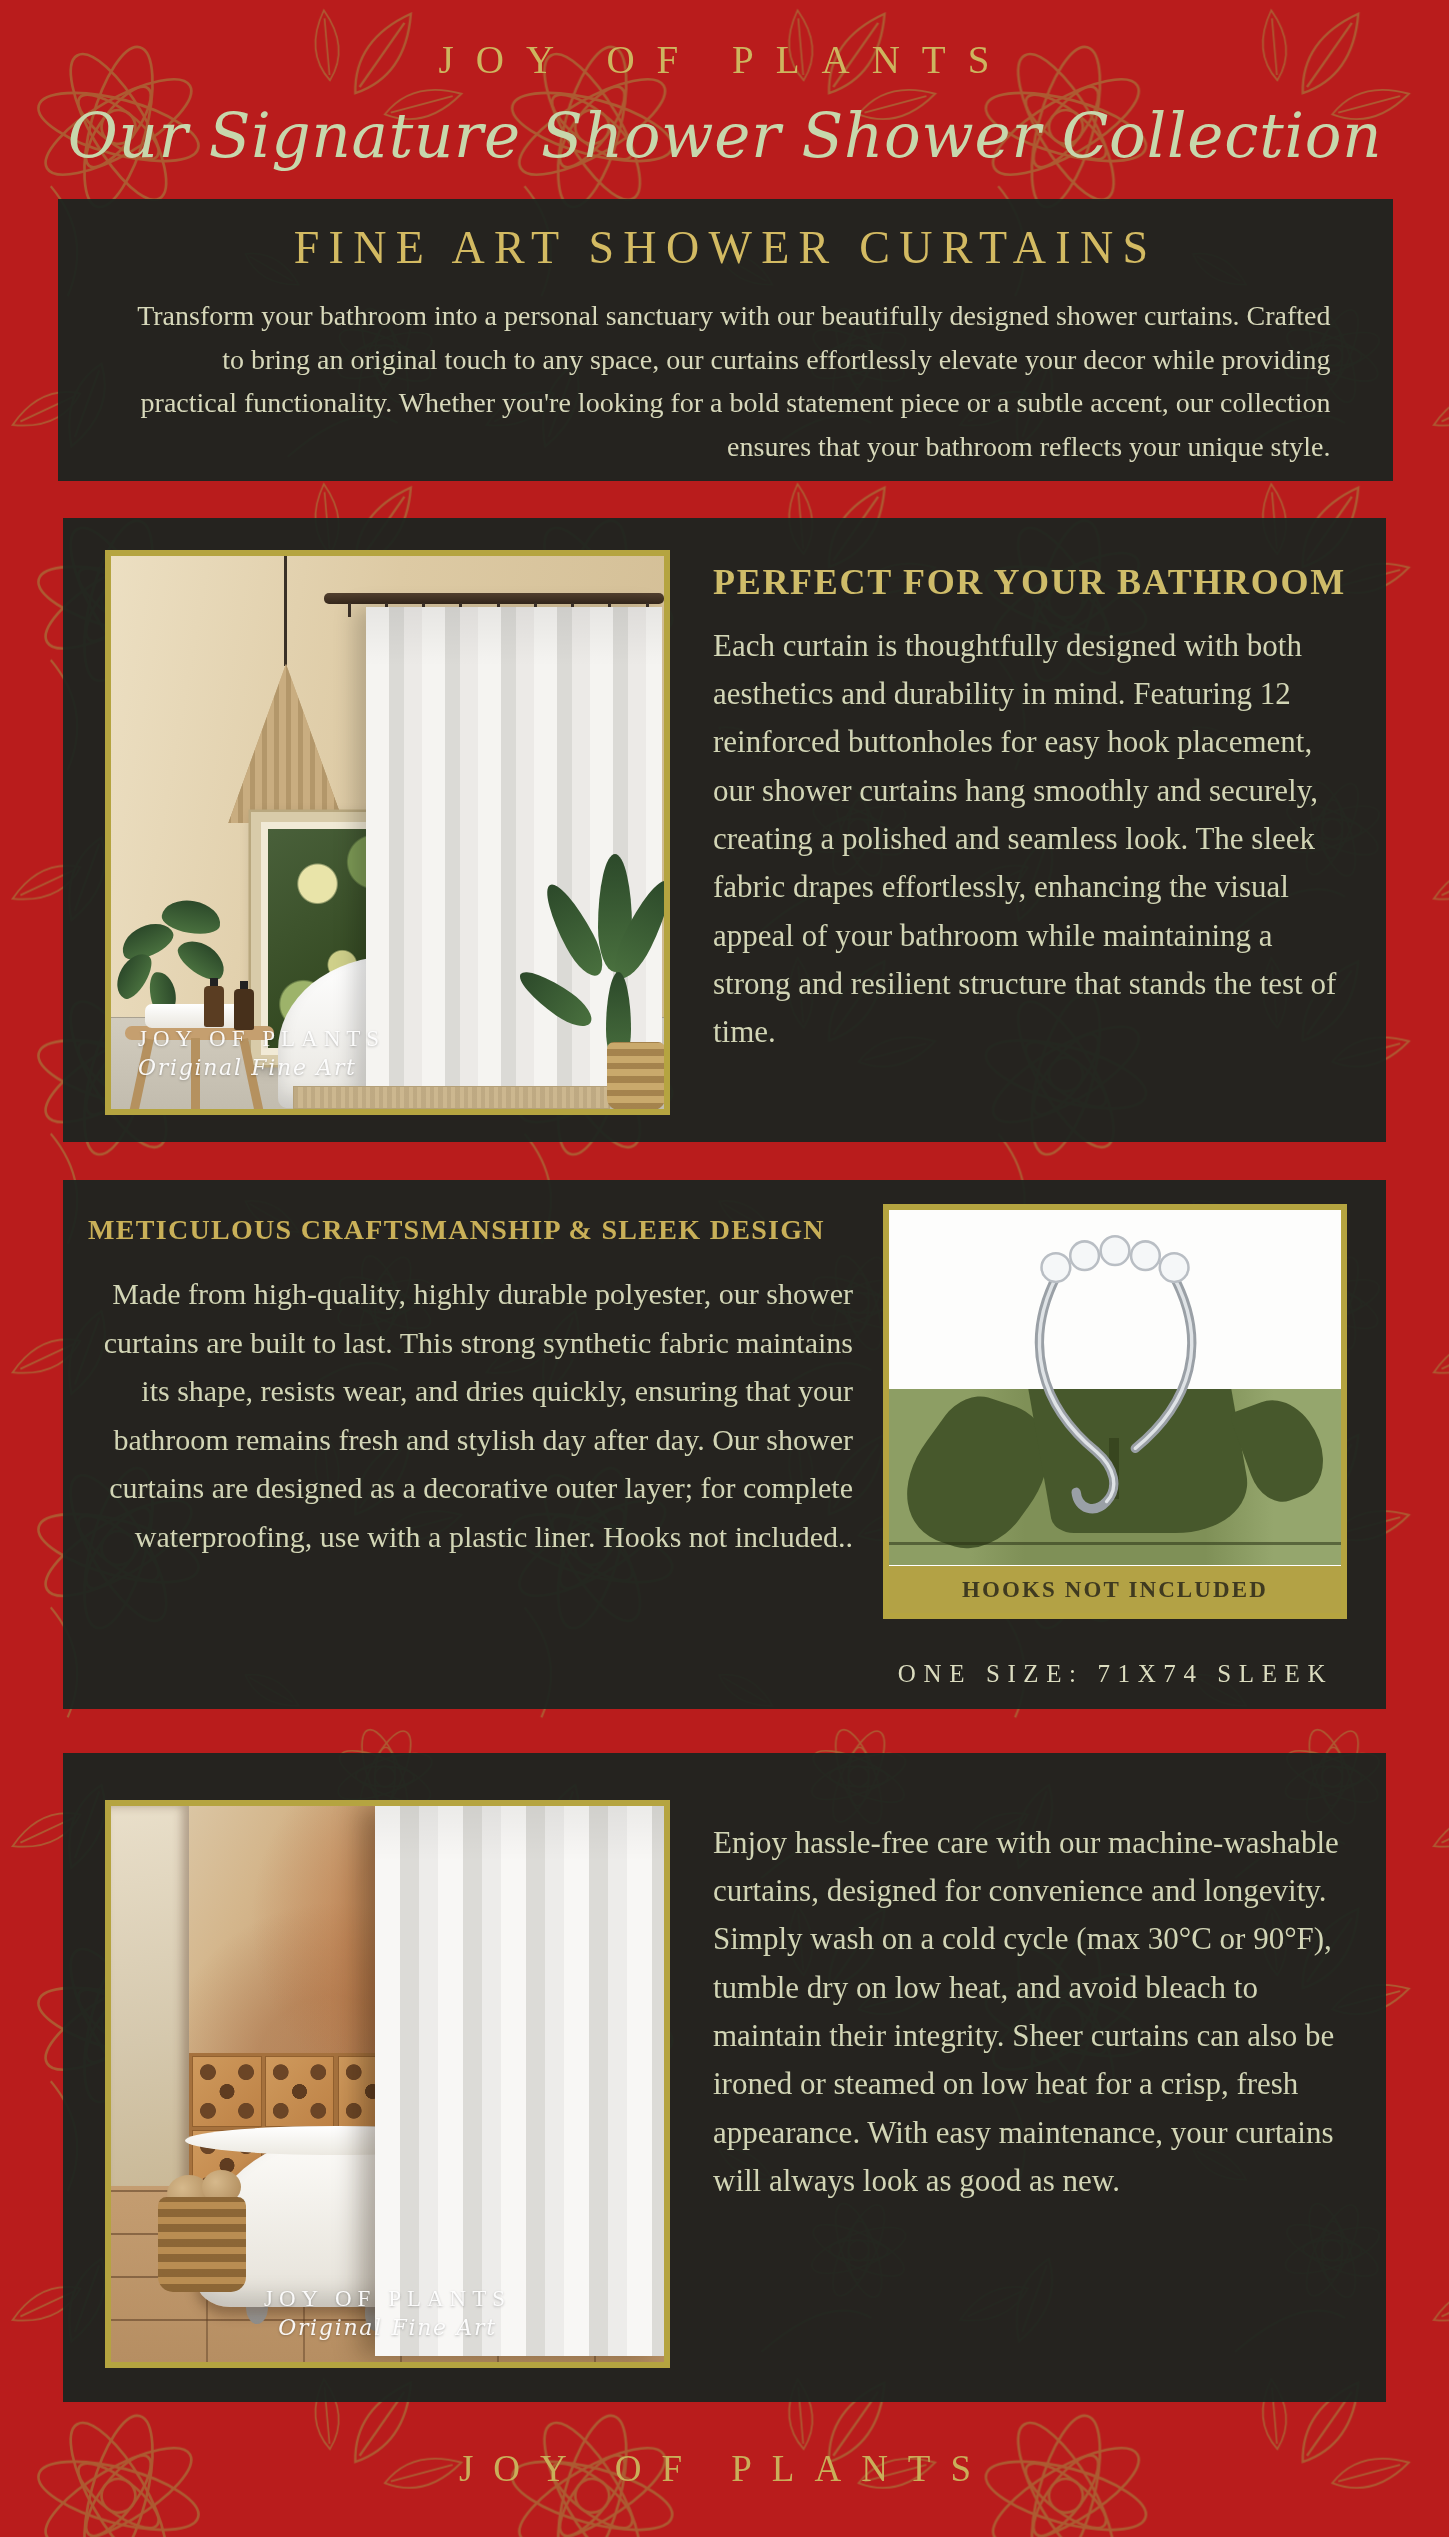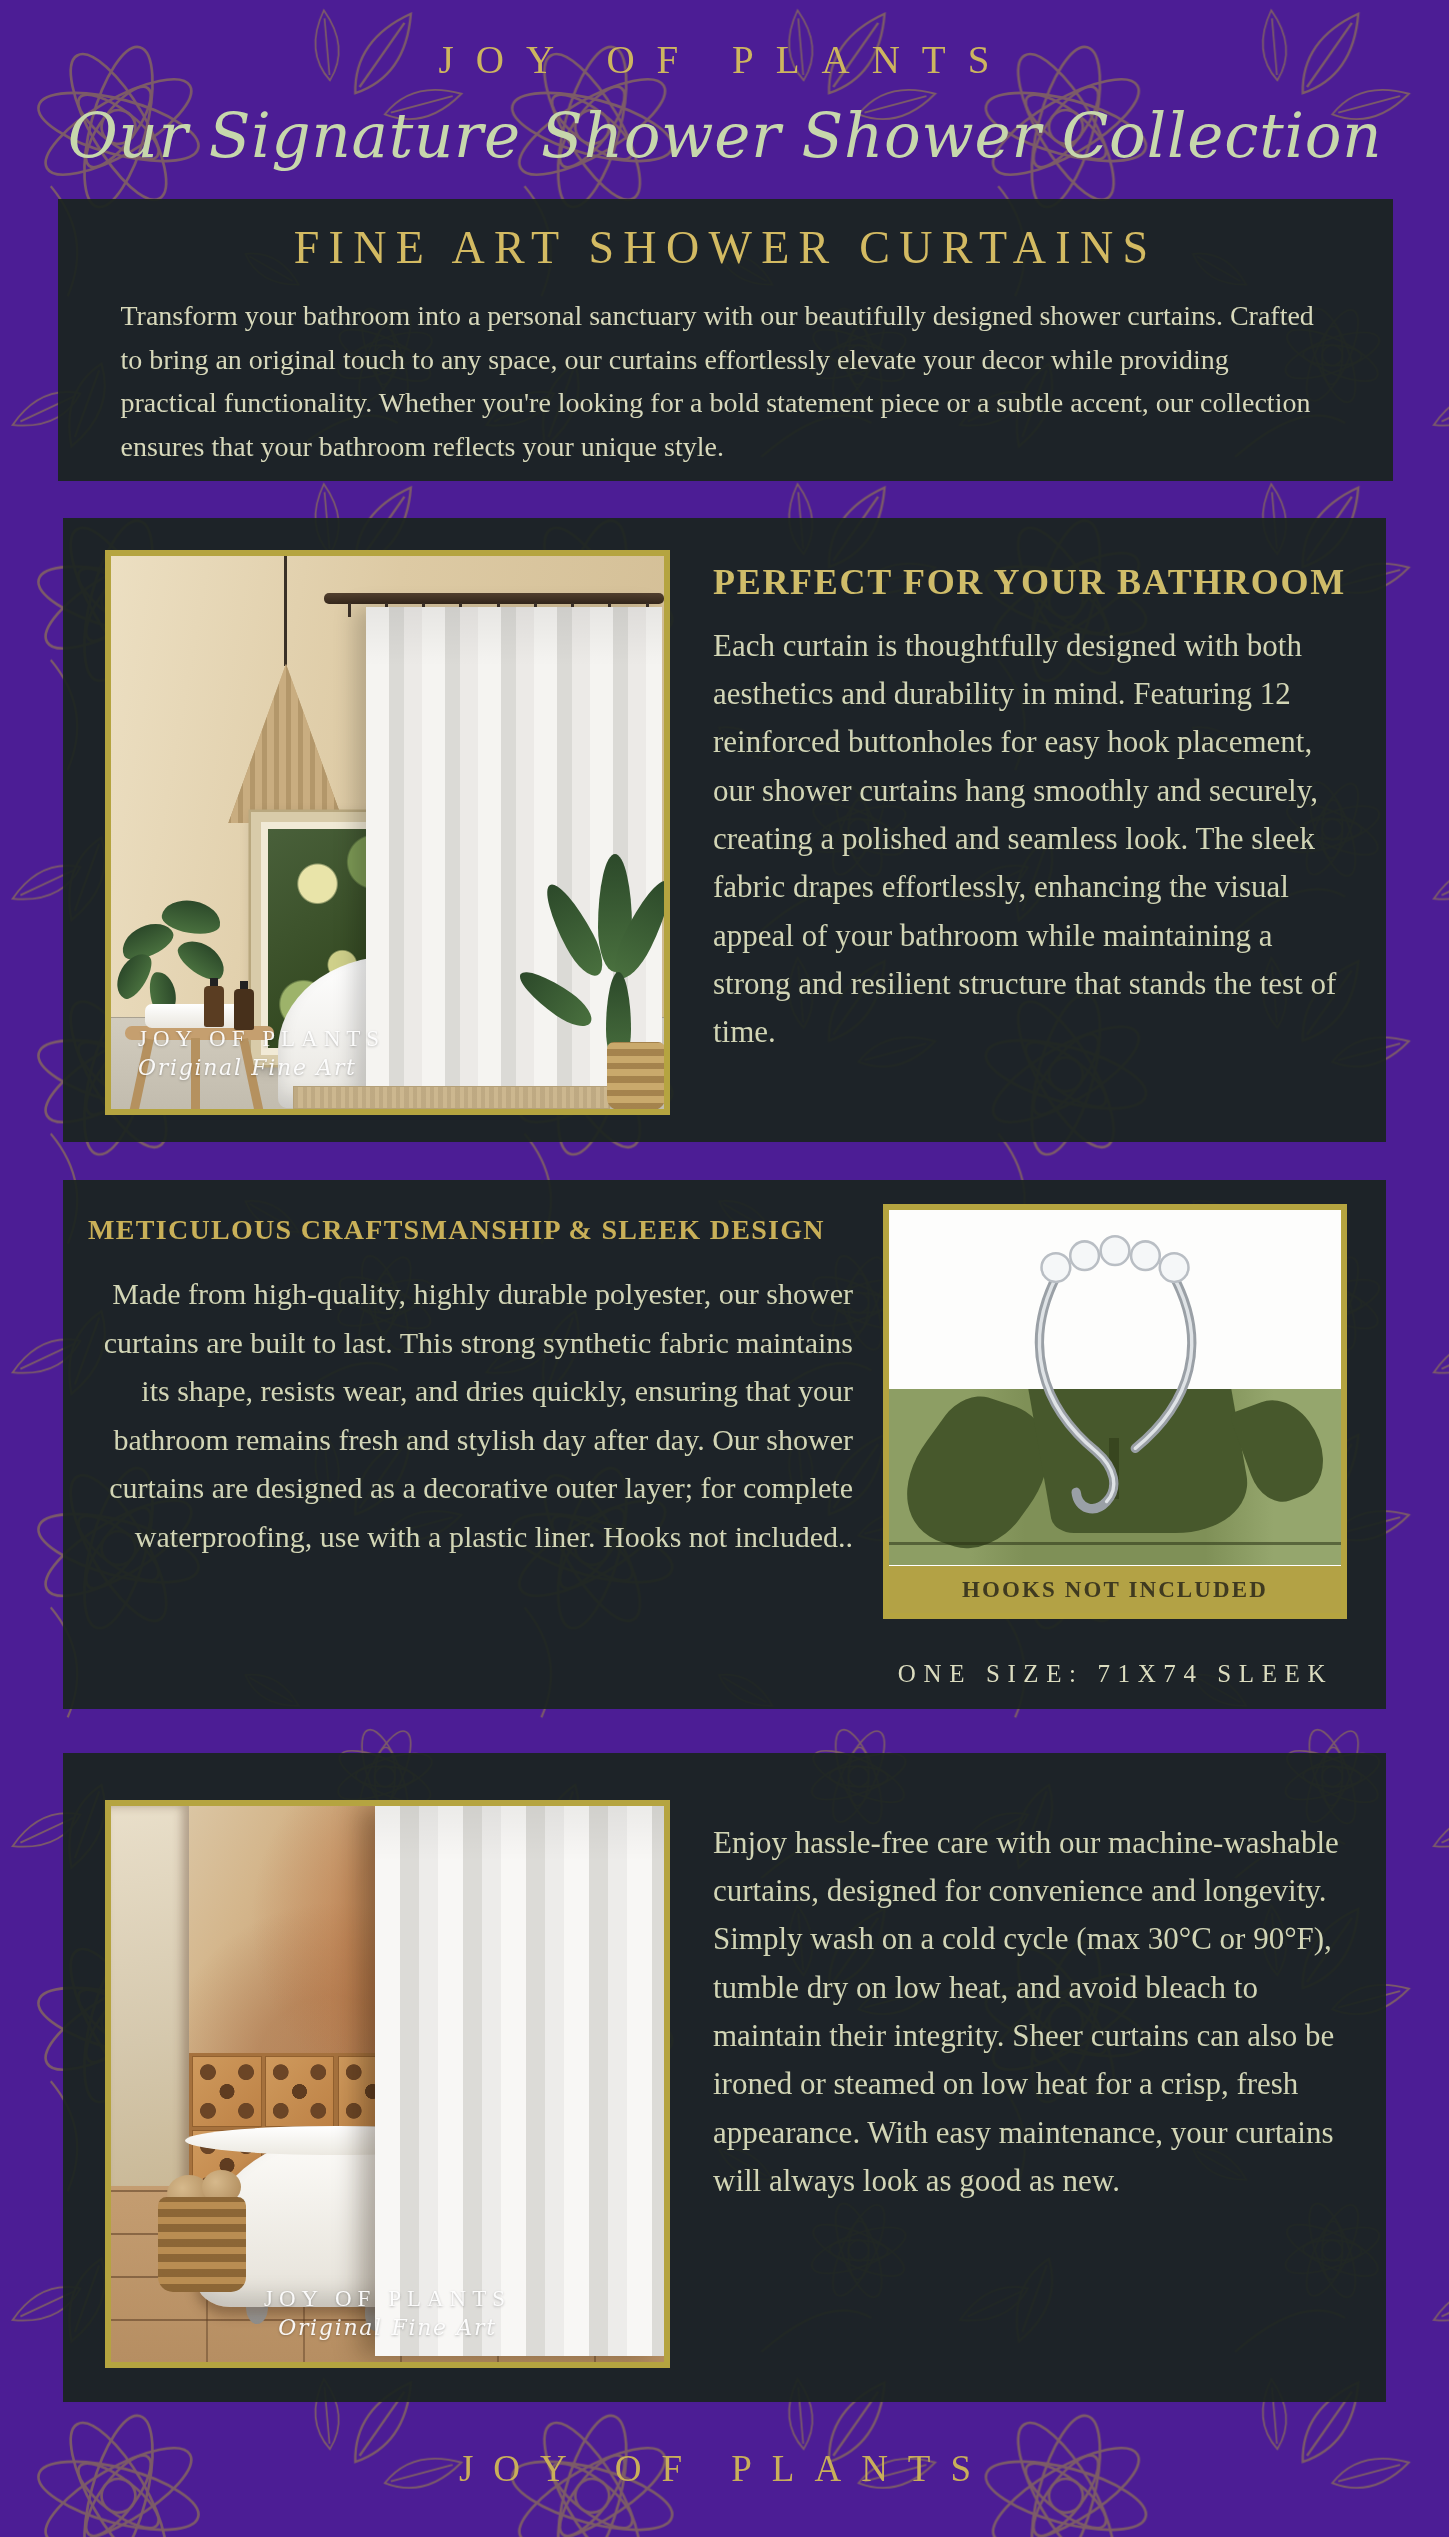--- a/index.html
+++ b/index.html
@@ -1,18 +1,18 @@
 <!DOCTYPE html>
 <html style="font-size:13.5px"><head>
 <meta charset="utf-8">
 <style>
   html,body{margin:0;padding:0;background:#3a3726;}
   .page{
     position:relative;width:1450px;height:2538px;overflow:hidden;
-    background:#4c1d95;
+    background:#b91c1c;
     font-family:"Liberation Serif", serif;
   }
   .pattern-layer{position:absolute;inset:0;z-index:0;}
   .content{position:absolute;inset:0;z-index:1;}
 
   
   .brand-top{
     position:absolute;top:37px;left:0;width:100%;text-align:center;
     font-size:39px;letter-spacing:22px;color:#cdb55f;
   }
@@ -28,21 +28,21 @@
   .panel-1{left:63px;top:518px;width:1323px;height:624px;}
   .panel-2{left:63px;top:1180px;width:1323px;height:529px;}
   .panel-3{left:63px;top:1753px;width:1323px;height:649px;}
 
   .intro-heading{
     position:absolute;top:22px;left:0;width:100%;text-align:center;
     font-size:46px;letter-spacing:9.3px;color:#d3ba62;font-weight:400;
   }
   .intro-body{
     position:absolute;top:95px;left:50%;transform:translateX(-50%);
-    width:1210px;text-align:left;
+    width:1210px;text-align:right;
     font-size:28px;line-height:1.56;color:#d7d8ba;
   }
 
   .sec-heading{font-size:36px;font-weight:700;letter-spacing:1.7px;color:#cfbc69;}
   .sec-body{margin-top:18.6px;font-size:31px;line-height:1.56;color:#d2d5b5;}
 
   .textcol-right{position:absolute;left:650px;top:43px;width:633px;text-align:left;}
 
   
   .craft-col{position:absolute;left:25px;top:34px;width:765px;}

